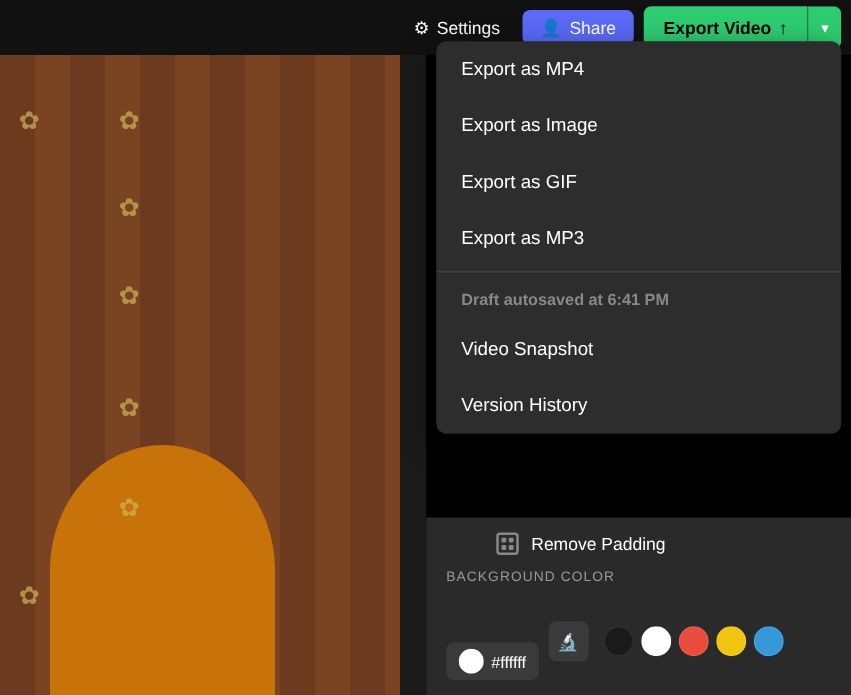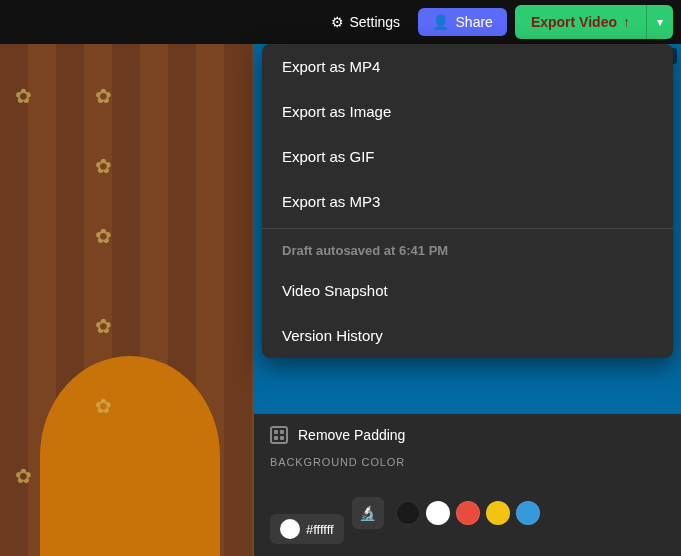--- a/index.html
+++ b/index.html
@@ -55,21 +55,21 @@
       padding: 6px 14px;
     }
 
     .export-group {
       display: flex;
       align-items: center;
     }
 
     .export-main-btn {
       background: #2ecc71;
-      color: #7f1d1d;
+      color: #000000;
       border: none;
       border-radius: 6px 0 0 6px;
       cursor: pointer;
       font-size: 14px;
       font-weight: 600;
       padding: 6px 16px;
       display: flex;
       align-items: center;
       gap: 6px;
       height: 34px;
@@ -107,25 +107,25 @@
     
     .fleur {
       position: absolute;
       color: rgba(210,180,90,0.7);
       font-size: 20px;
     }
 
     
     .right-panel {
       position: absolute;
-      top: 44px;
+      top: 33px;
       right: 0;
-      width: 427px;
+      width: 340px;
       bottom: 0;
-      background: #0369a1;
+      background: #000000;
     }
 
     
     .dropdown-menu {
       position: absolute;
       top: 0;
       left: 8px;
       right: 8px;
       background: #2d2d2d;
       border-radius: 8px;
@@ -165,20 +165,21 @@
       right: 0;
       padding: 12px 16px;
       background: #2a2a2a;
     }
 
     .remove-padding-row {
       display: flex;
       align-items: center;
       gap: 10px;
       margin-bottom: 12px;
+      margin-left: 40px;
     }
 
     .remove-padding-checkbox {
       width: 18px;
       height: 18px;
       border: 2px solid #888;
       border-radius: 3px;
       display: flex;
       align-items: center;
       justify-content: center;

